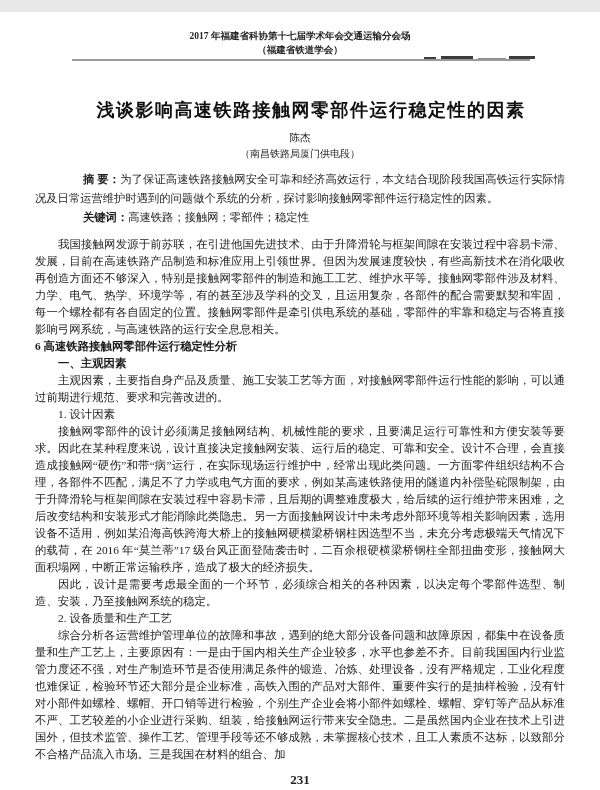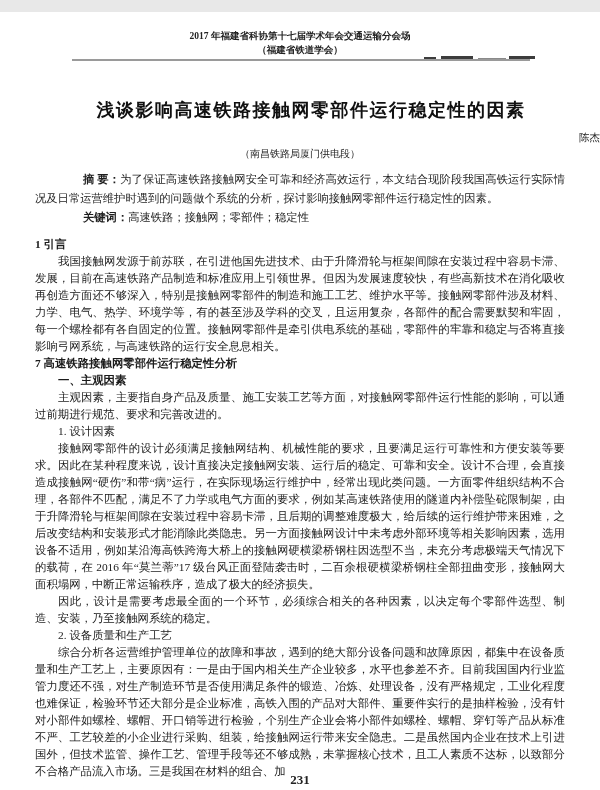--- a/index.html
+++ b/index.html
@@ -39,21 +39,21 @@
     text-align: center;
     font-size: 18px;
     font-weight: bold;
     letter-spacing: 1.5px;
     color: #101010;
     padding-left: 22px;
   }
   .author {
     position: absolute;
     top: 119px; left: 0; right: 0;
-    text-align: right;
+    text-align: center;
     font-size: 10.5px;
     color: #222;
   }
   .affiliation {
     position: absolute;
     top: 135px; left: 0; right: 0;
     text-align: center;
     font-size: 10px;
     color: #222;
   }
@@ -119,23 +119,22 @@
   <div class="author">陈杰</div>
   <div class="affiliation">（南昌铁路局厦门供电段）</div>
 
   <div class="body-area">
 
     <p class="abstract"><span class="label">摘  要：</span><span>为了保证高速铁路接触网安全可靠和经济高效运行，本文结合现阶段我国高铁运行实际情况及日常运营维护时遇到的问题做个系统的分析，探讨影响接触网零部件运行稳定性的因素。</span></p>
 
     <p class="keywords"><span class="label">关键词：</span><span>高速铁路；接触网；零部件；稳定性</span></p>
 
     <div class="content">
-      <div class="h1">1 引言</div>
       <p class="para">我国接触网发源于前苏联，在引进他国先进技术、由于升降滑轮与框架间隙在安装过程中容易卡滞、发展，目前在高速铁路产品制造和标准应用上引领世界。但因为发展速度较快，有些高新技术在消化吸收再创造方面还不够深入，特别是接触网零部件的制造和施工工艺、维护水平等。接触网零部件涉及材料、力学、电气、热学、环境学等，有的甚至涉及学科的交叉，且运用复杂，各部件的配合需要默契和牢固，每一个螺栓都有各自固定的位置。接触网零部件是牵引供电系统的基础，零部件的牢靠和稳定与否将直接影响弓网系统，与高速铁路的运行安全息息相关。</p>
-      <div class="h1">7 高速铁路接触网零部件运行稳定性分析</div>
+      <div class="h1">6 高速铁路接触网零部件运行稳定性分析</div>
       <div class="h2">一、主观因素</div>
       <p class="para">主观因素，主要指自身产品及质量、施工安装工艺等方面，对接触网零部件运行性能的影响，可以通过前期进行规范、要求和完善改进的。</p>
       <div class="h3">1. 设计因素</div>
       <p class="para">接触网零部件的设计必须满足接触网结构、机械性能的要求，且要满足运行可靠性和方便安装等要求。因此在某种程度来说，设计直接决定接触网安装、运行后的稳定、可靠和安全。设计不合理，会直接造成接触网“硬伤”和带“病”运行，在实际现场运行维护中，经常出现此类问题。一方面零件组织结构不合理，各部件不匹配，满足不了力学或电气方面的要求，例如某高速铁路使用的隧道内补偿坠砣限制架，由于升降滑轮与框架间隙在安装过程中容易卡滞，且后期的调整难度极大，给后续的运行维护带来困难，之后改变结构和安装形式才能消除此类隐患。另一方面接触网设计中未考虑外部环境等相关影响因素，选用设备不适用，例如某沿海高铁跨海大桥上的接触网硬横梁桥钢柱因选型不当，未充分考虑极端天气情况下的载荷，在 2016 年“莫兰蒂”17 级台风正面登陆袭击时，二百余根硬横梁桥钢柱全部扭曲变形，接触网大面积塌网，中断正常运输秩序，造成了极大的经济损失。</p>
       <p class="para">因此，设计是需要考虑最全面的一个环节，必须综合相关的各种因素，以决定每个零部件选型、制造、安装，乃至接触网系统的稳定。</p>
       <div class="h3">2. 设备质量和生产工艺</div>
       <p class="para">综合分析各运营维护管理单位的故障和事故，遇到的绝大部分设备问题和故障原因，都集中在设备质量和生产工艺上，主要原因有：一是由于国内相关生产企业较多，水平也参差不齐。目前我国国内行业监管力度还不强，对生产制造环节是否使用满足条件的锻造、冶炼、处理设备，没有严格规定，工业化程度也难保证，检验环节还大部分是企业标准，高铁入围的产品对大部件、重要件实行的是抽样检验，没有针对小部件如螺栓、螺帽、开口销等进行检验，个别生产企业会将小部件如螺栓、螺帽、穿钉等产品从标准不严、工艺较差的小企业进行采购、组装，给接触网运行带来安全隐患。二是虽然国内企业在技术上引进国外，但技术监管、操作工艺、管理手段等还不够成熟，未掌握核心技术，且工人素质不达标，以致部分不合格产品流入市场。三是我国在材料的组合、加</p>
     </div>
   </div>
 

